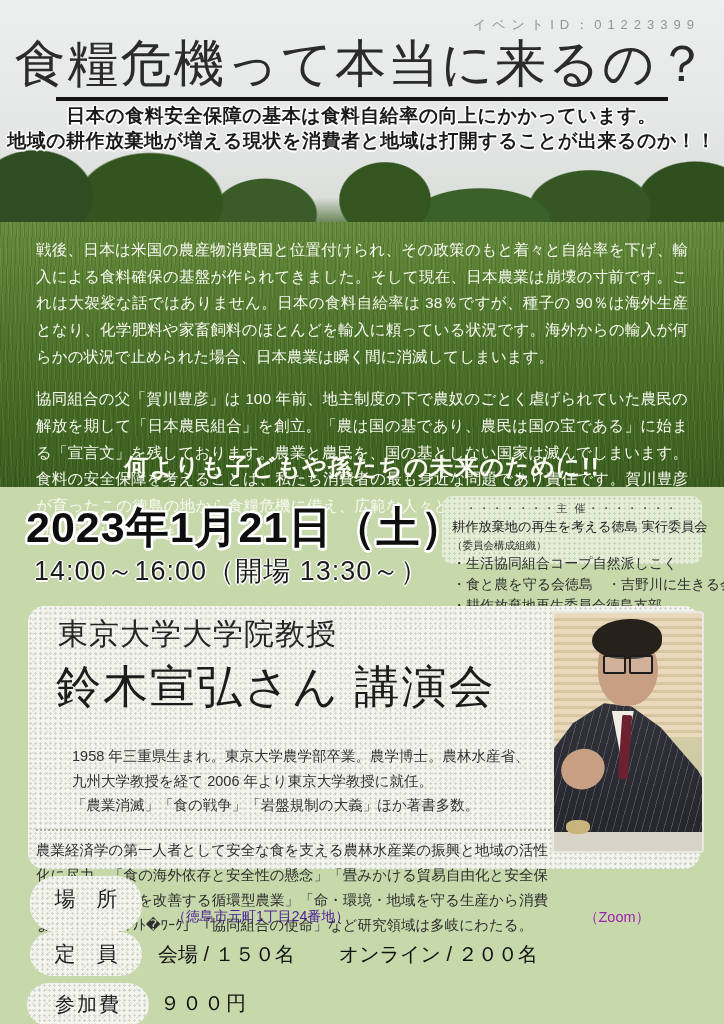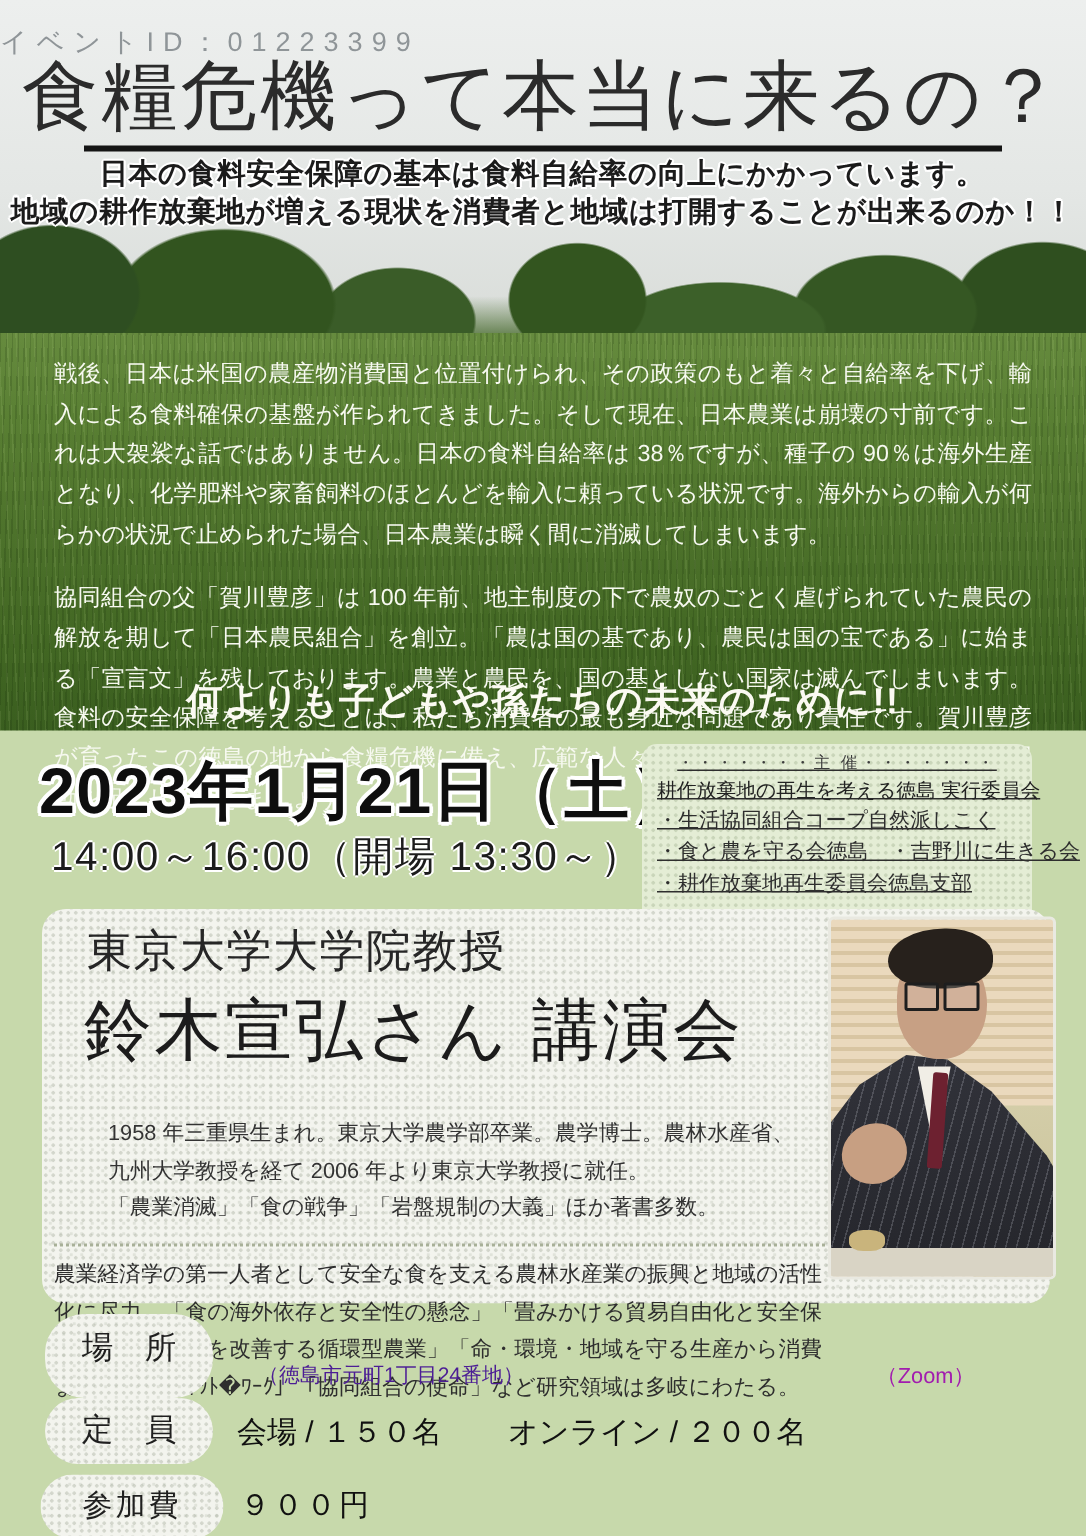--- a/index.html
+++ b/index.html
@@ -30,22 +30,22 @@
   }
   .grass{
     position:absolute;left:0;top:222px;width:724px;height:265px;
     background:
       repeating-linear-gradient(92deg,rgba(15,35,5,.16) 0 1px,rgba(0,0,0,0) 1px 4px),
       repeating-linear-gradient(87deg,rgba(210,235,160,.10) 0 1px,rgba(0,0,0,0) 1px 6px),
       linear-gradient(180deg,#668b3e 0%,#597f33 22%,#4d722b 50%,#426723 78%,#3a5e1f 100%);
   }
   
   .event-id{
-    position:absolute;left:0;top:16px;width:700px;
-    font-size:18px;letter-spacing:6px;color:#8f9598;
+    position:absolute;left:0;top:16px;width:700px;text-align:right;
+    font-size:13px;letter-spacing:6px;color:#8f9598;
   }
   .title{
     position:absolute;left:0;top:30px;width:724px;text-align:center;
     font-size:51px;font-weight:200;color:#2b2b2b;letter-spacing:2px;white-space:nowrap;
   }
   .title-rule{
     position:absolute;left:56px;top:97px;width:612px;height:4px;background:#151515;
   }
   .subtitle{
     position:absolute;left:0;width:723px;text-align:center;
@@ -80,26 +80,25 @@
     text-shadow:1.5px 0 0 #fff,-1.5px 0 0 #fff,0 1.5px 0 #fff,0 -1.5px 0 #fff;
   }
   .speckle{
     background-color:#f3f4ee;
     background-image:
       radial-gradient(rgba(150,158,140,.35) 1px,rgba(0,0,0,0) 1.3px),
       radial-gradient(rgba(168,175,158,.25) 1px,rgba(0,0,0,0) 1.3px);
     background-size:5px 5px,7px 7px;background-position:0 0,2px 3px;
   }
   .organizer{
-    position:absolute;left:428px;top:496px;width:260px;height:121px;
+    position:absolute;left:442px;top:496px;width:260px;height:68px;
     border-radius:10px;padding:5px 10px;box-sizing:border-box;color:#2e2e2e;
     background-color:#e4edd5;
     background-image:radial-gradient(rgba(130,150,112,.28) 1px,rgba(0,0,0,0) 1.3px);
     background-size:5px 5px;
-    text-decoration:underline;
   }
   .organizer .head{font-size:11px;letter-spacing:2px;text-align:center;color:#3c3c3c;}
   .organizer .name{font-size:13.2px;margin-top:2px;white-space:nowrap;color:#222;}
   .organizer .note{font-size:10.5px;margin-top:3px;}
   .organizer .member{font-size:14px;line-height:1.5;white-space:nowrap;}
   
   .speaker-panel{
     position:absolute;left:28px;top:606px;width:672px;height:263px;
     border-radius:16px;
   }
@@ -172,20 +171,21 @@
     <p>協同組合の父「賀川豊彦」は 100 年前、地主制度の下で農奴のごとく虐げられていた農民の解放を期して「日本農民組合」を創立。「農は国の基であり、農民は国の宝である」に始まる「宣言文」を残しております。農業と農民を、国の基としない国家は滅んでしまいます。食料の安全保障を考えることは、私たち消費者の最も身近な問題であり責任です。賀川豊彦が育ったこの徳島の地から食糧危機に備え、広範な人々と手を繋ぎ、農業の再生をめざす運動を起こしていきましょう。</p>
   </div>
   <div class="slogan">何よりも子どもや孫たちの未来のために!!</div>
 
   <div class="date ow">2023年1月21日（土）</div>
   <div class="time">14:00～16:00（開場 13:30～）</div>
 
   <div class="organizer">
     <div class="head">・・・・・・・主 催・・・・・・・</div>
     <div class="name">耕作放棄地の再生を考える徳島 実行委員会</div>
+    <div class="note">（委員会構成組織）</div>
     <div class="member">・生活協同組合コープ自然派しこく</div>
     <div class="member">・食と農を守る会徳島　・吉野川に生きる会</div>
     <div class="member">・耕作放棄地再生委員会徳島支部</div>
   </div>
 
   <div class="speaker-panel speckle">
     <div class="affiliation">東京大学大学院教授</div>
     <div class="speaker-name">鈴木宣弘さん 講演会</div>
     <div class="bio">
       <div>1958 年三重県生まれ。東京大学農学部卒業。農学博士。農林水産省、</div>

